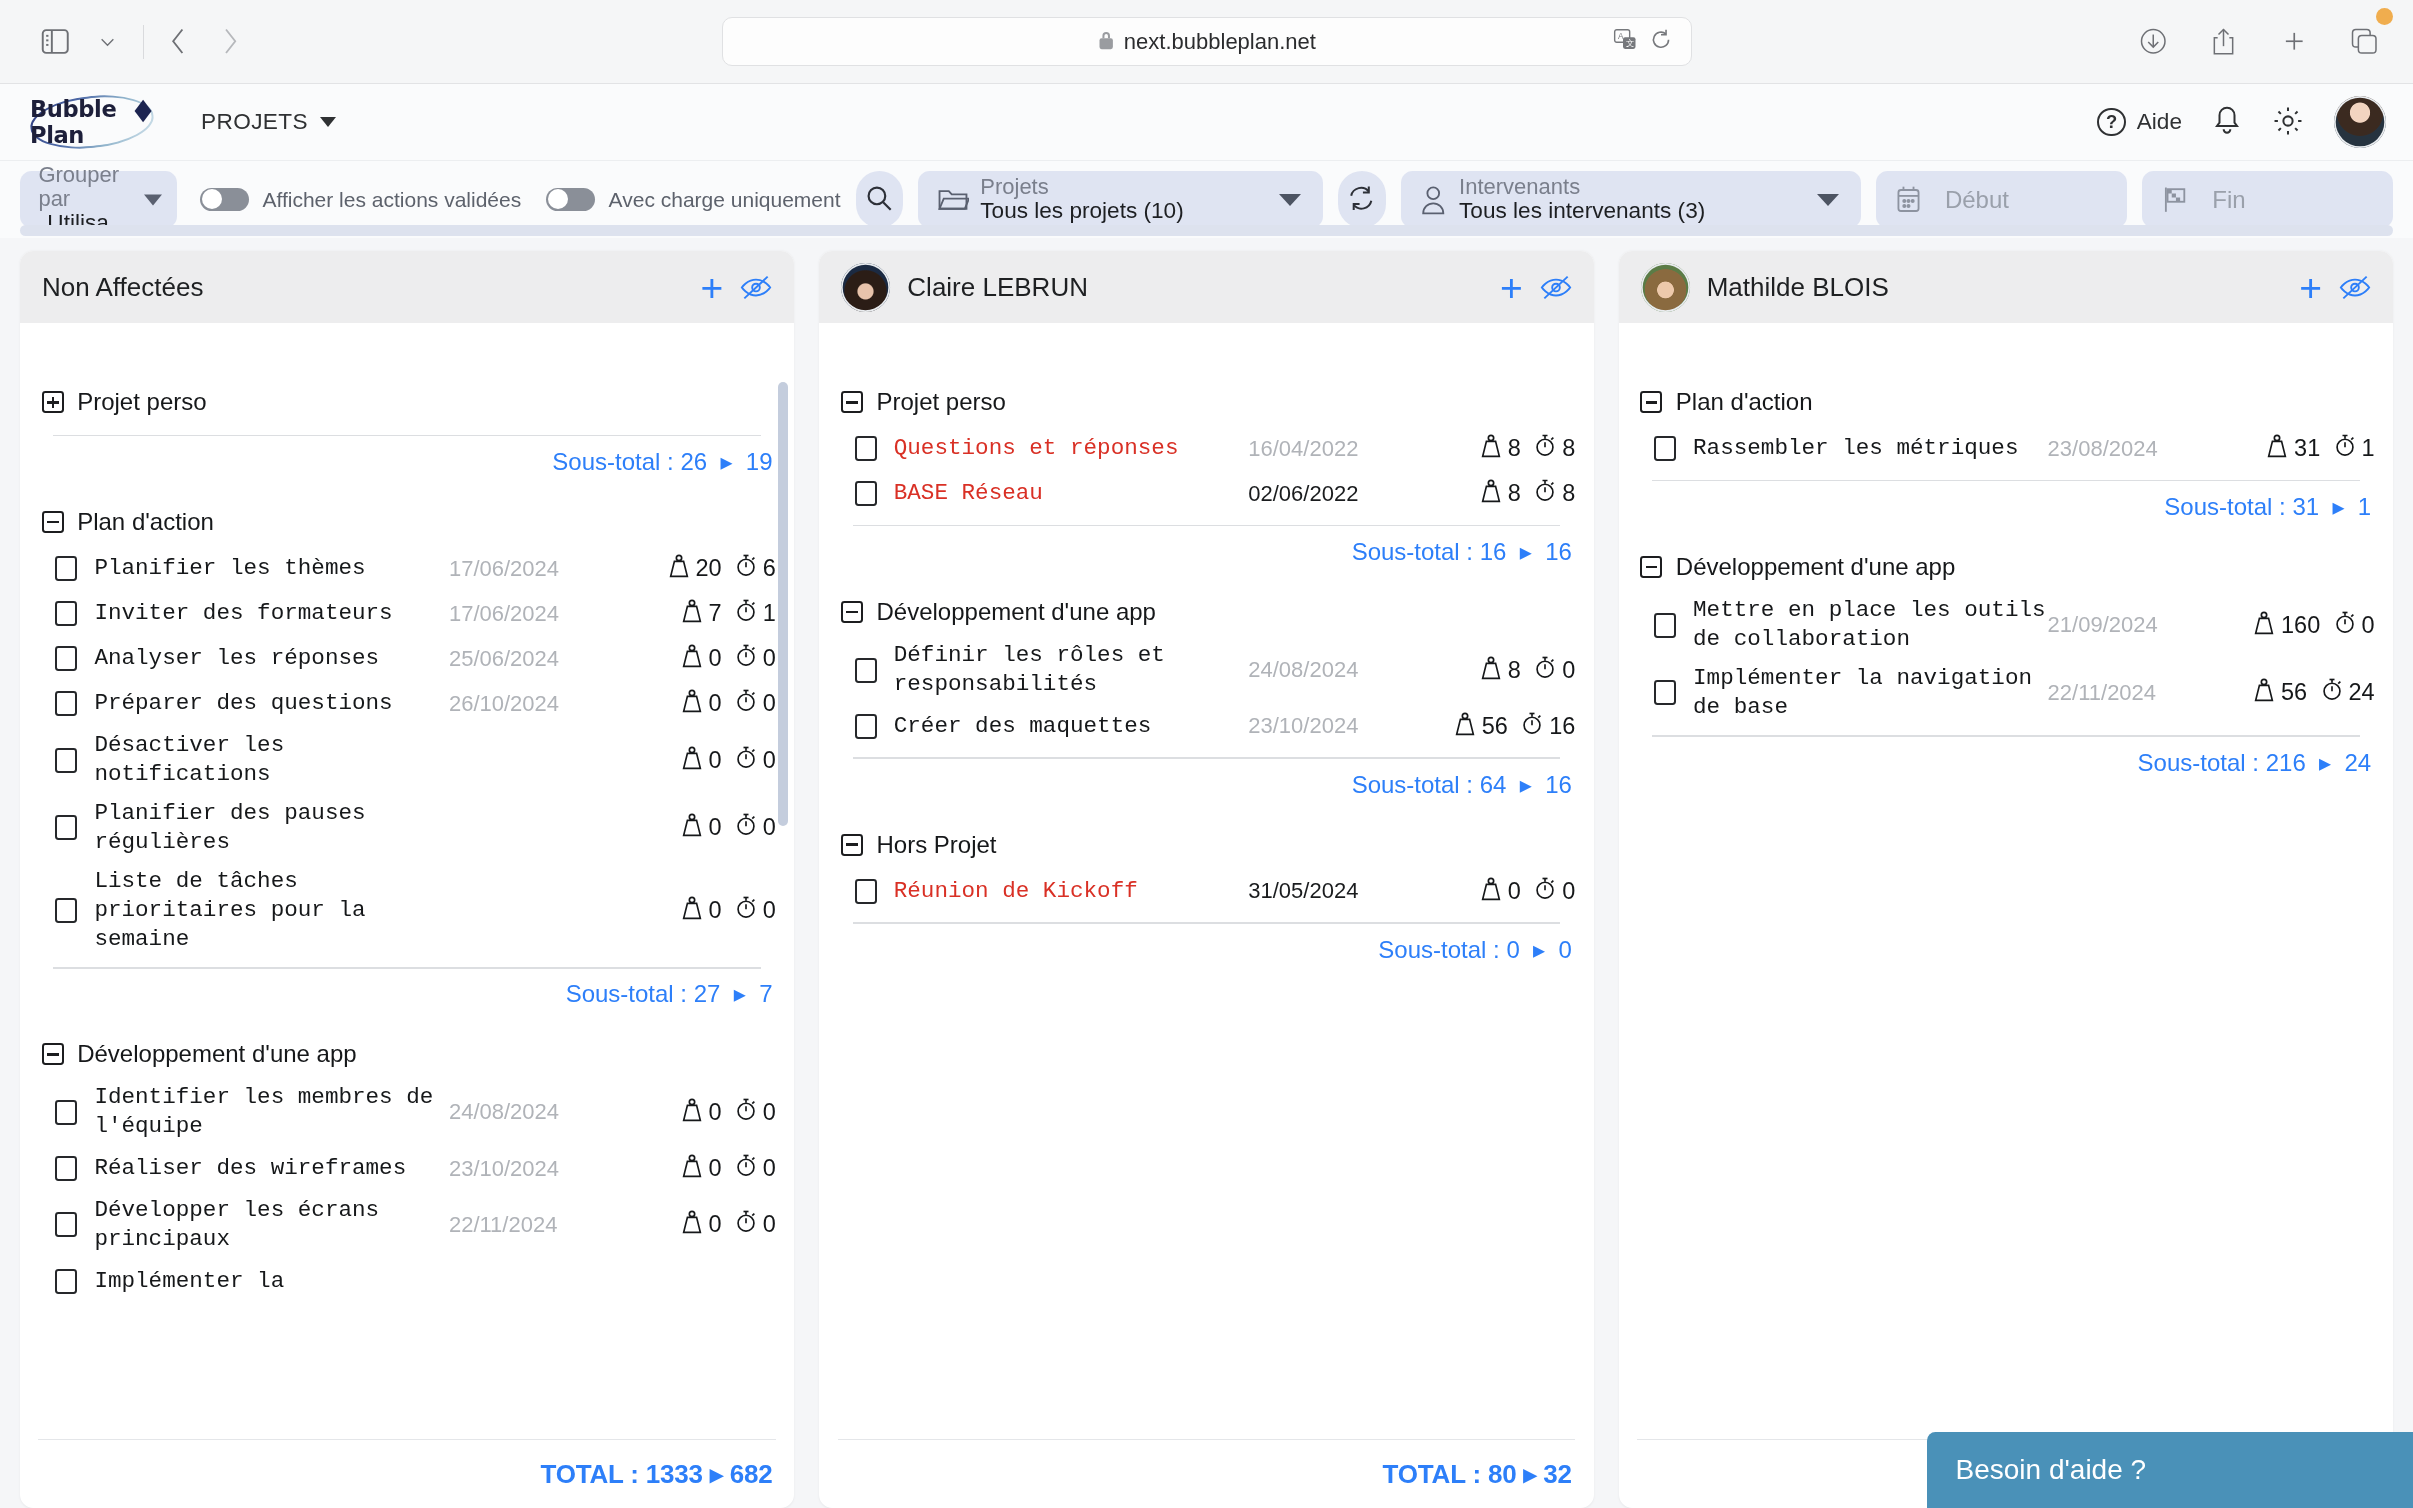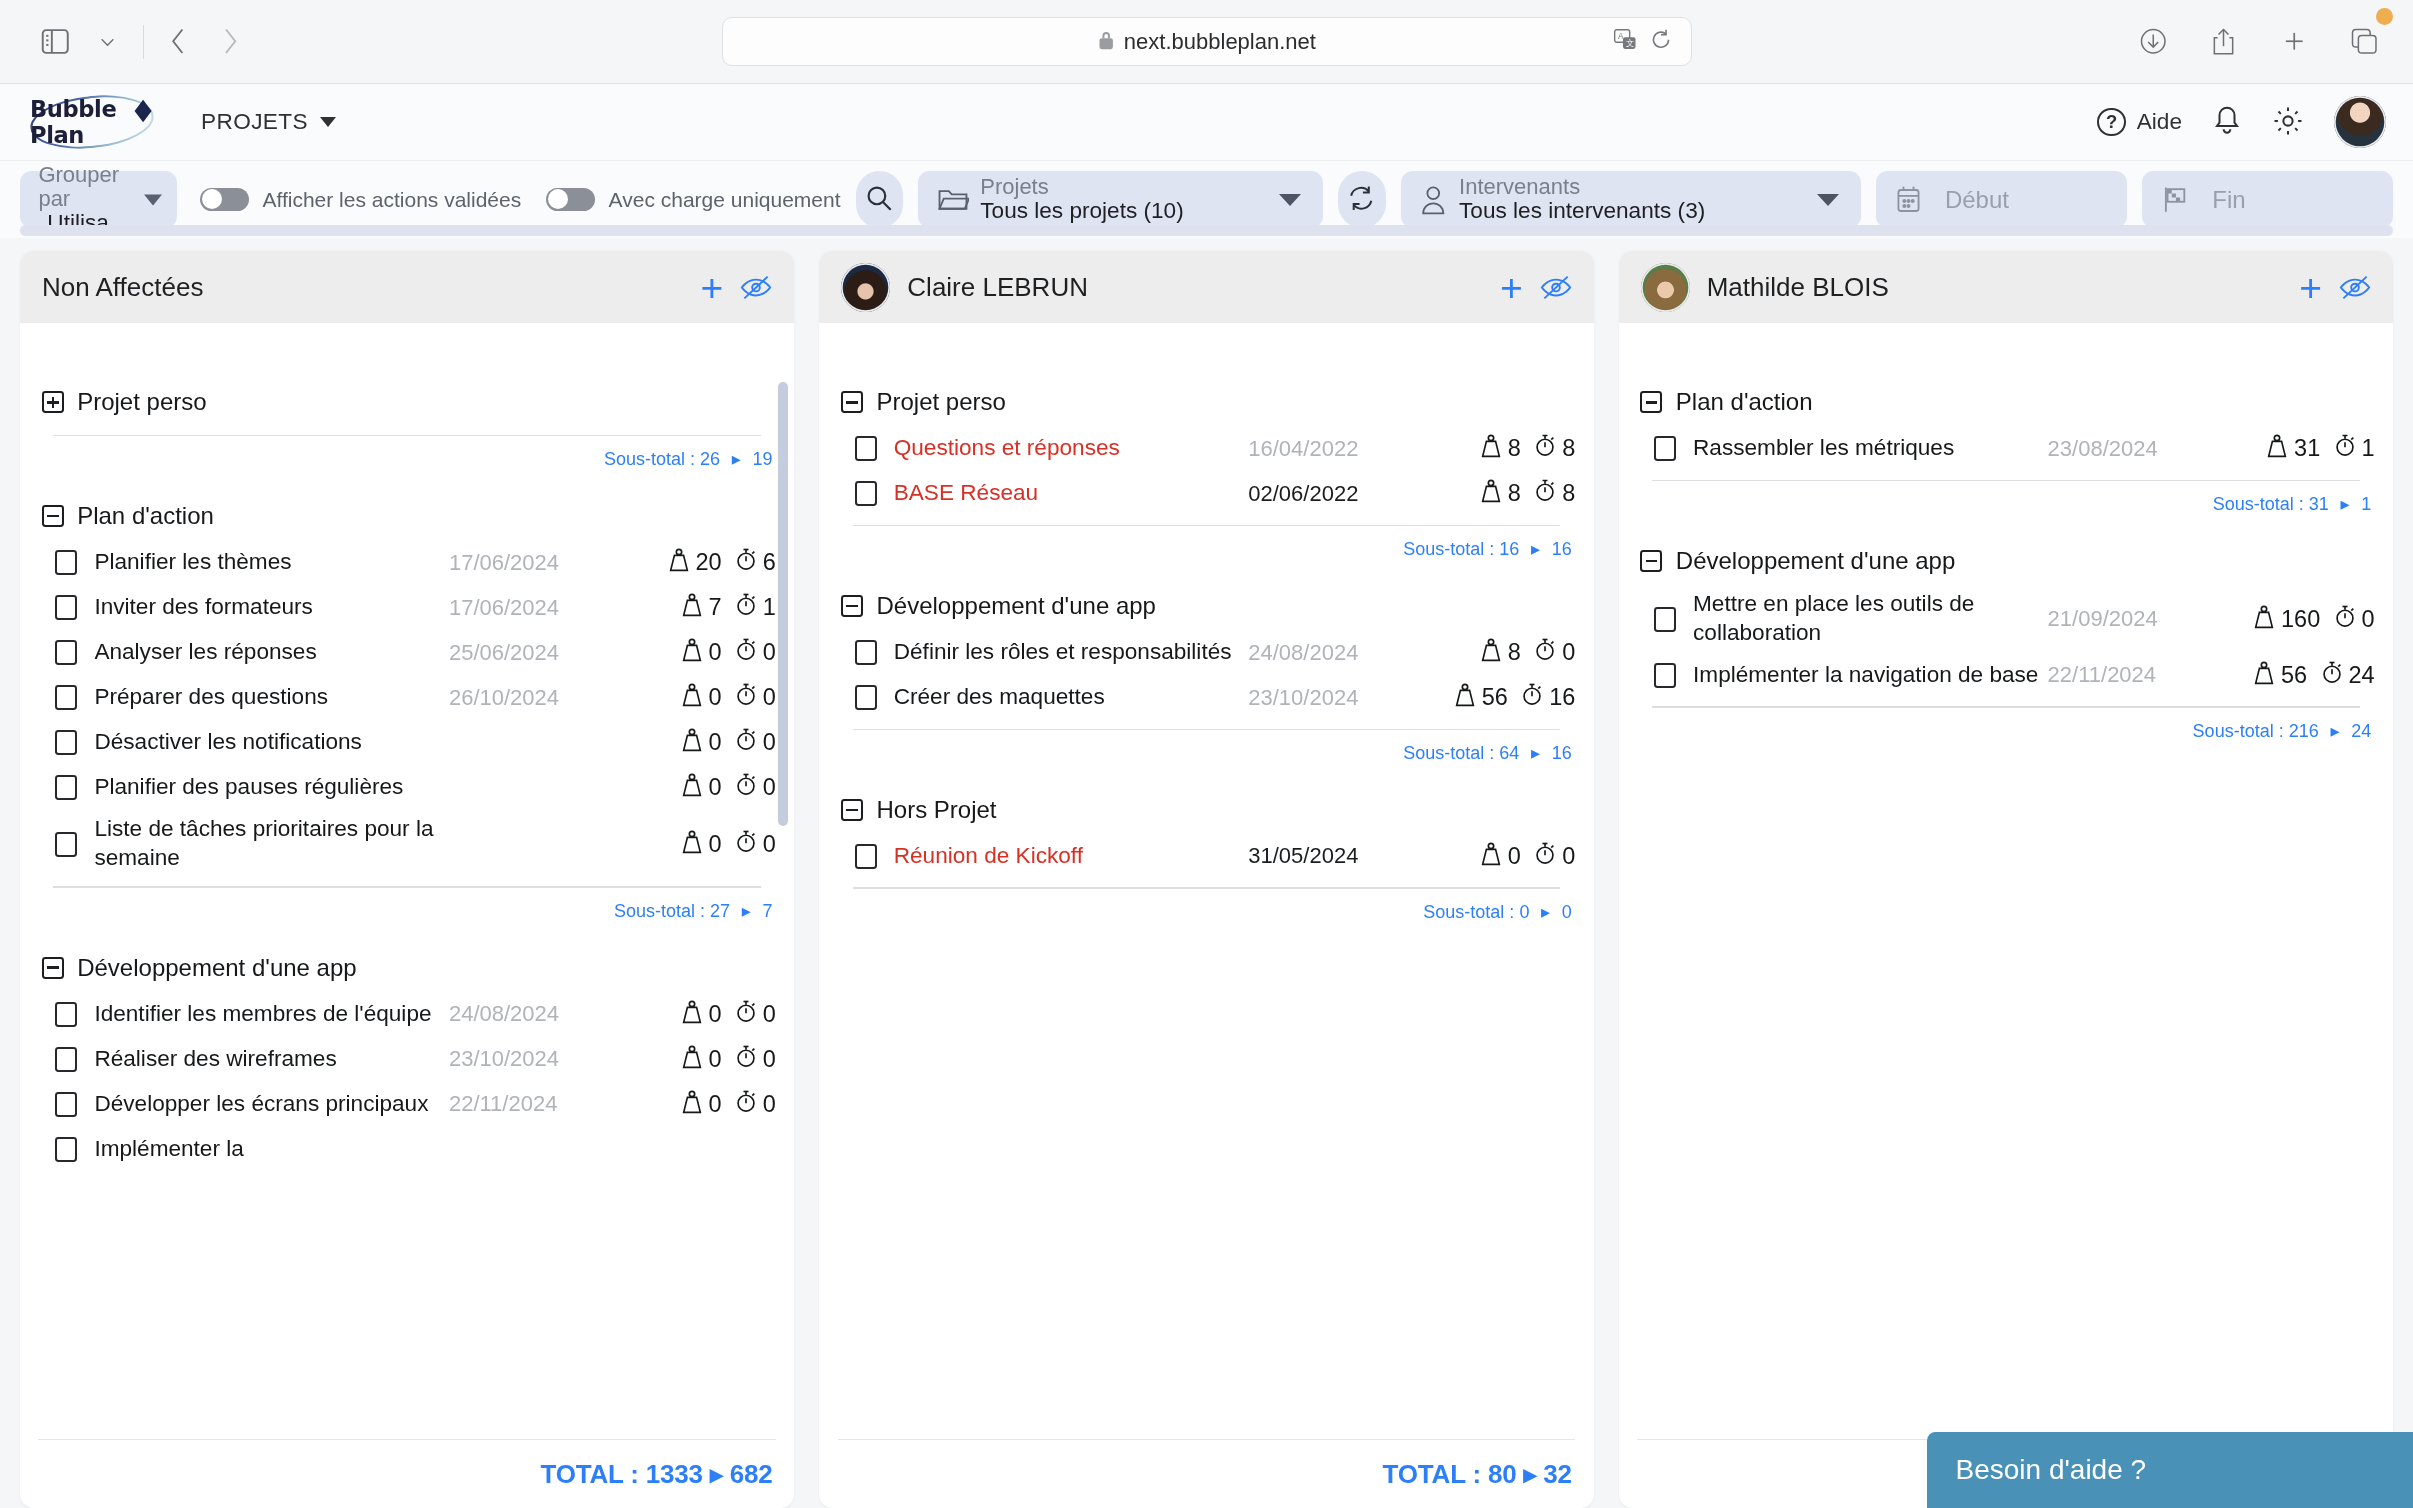--- a/index.html
+++ b/index.html
@@ -169,31 +169,31 @@
   .group-name { font-size: 24px; color:#16181a; }
 
   .task-row {
     display:flex; align-items:center; gap: 0;
     padding: 5px 0; min-height: 45px;
   }
   .task-check {
     width: 22px; height: 25px; border: 2.2px solid #26282b; border-radius: 3.4px;
     flex-shrink:0; margin-left: 17px; margin-right: 17px; cursor:pointer; background:#fff;
   }
-  .task-name { font-size: 22.6px; color:#16181a; line-height: 1.28; flex: 1 1 auto; }
+  .task-name { font-size: 22.6px; color:#16181a; line-height: 1.28; flex: 1 1 auto; font-family: Liberation Mono, monospace; }
   .task-name.overdue { color:#d93025; }
   .task-date { font-size: 22px; color:#b0b3b8; width: 168px; text-align:left; flex-shrink:0; }
   .task-date.dark { color:#1a1c1e; }
   .task-metrics { display:flex; align-items:center; gap: 13.4px; flex-shrink:0; justify-content:flex-end; width: 159px; }
   .metric { display:flex; align-items:center; gap: 5.9px; font-size: 23.5px; color:#16181a; }
   .metric svg { flex-shrink:0; }
 
   .subtotal-sep { height: 1.7px; background:#dcdee1; margin: 8.4px 15px 0 15px; }
   .subtotal {
-    text-align:right; font-size: 18px; color:#2d7ff9; padding: 11.7px 3.4px 17px 0;
+    text-align:right; font-size: 24px; color:#2d7ff9; padding: 11.7px 3.4px 17px 0;
   }
   .subtotal .arrow { display:inline-block; margin: 0 6.7px; }
 
   .col-footer {
     flex-shrink:0; padding: 0 18.4px;
   }
   .col-footer .sep { height:1.7px; background:#e4e6e9; }
   .total-line {
     text-align:right; font-size: 26px; font-weight: bold; color:#2d7ff9;
     padding: 18.4px 3.4px 18.4px 0; letter-spacing: -0.2px;

